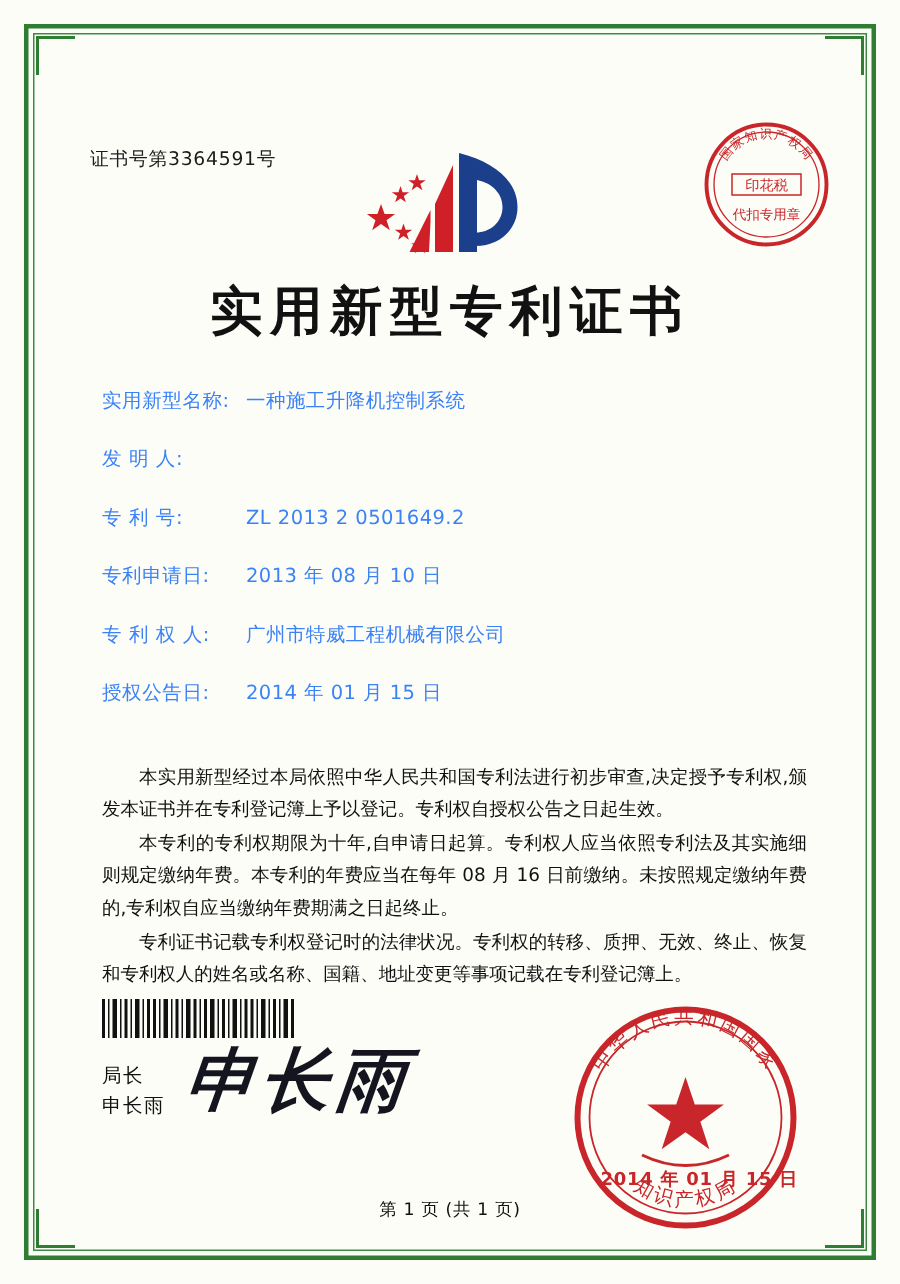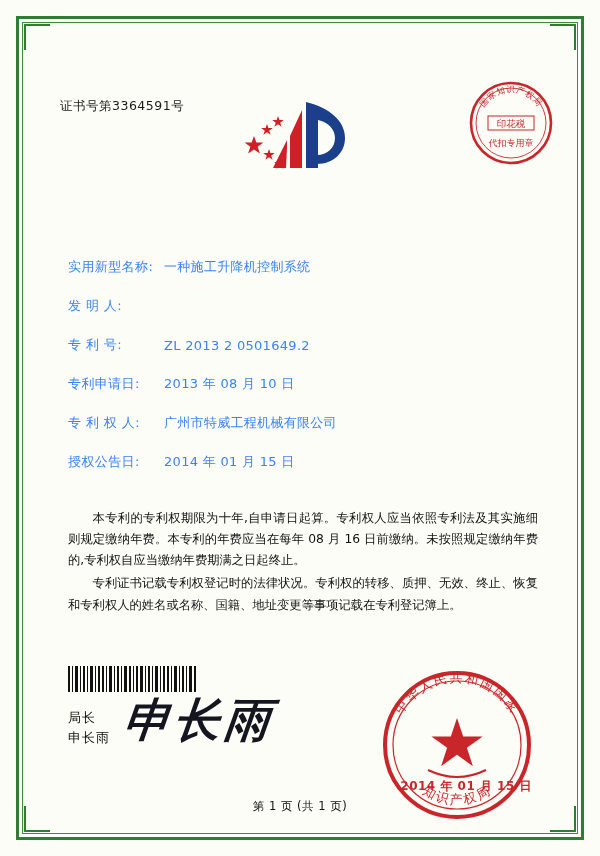--- a/index.html
+++ b/index.html
@@ -243,20 +243,21 @@
         <path id="tsArc" d="M 12 43 A 31 31 0 0 1 74 43" fill="none"></path>
         <text font-size="8.3" fill="#c8262a" font-family="DejaVu Sans, sans-serif" letter-spacing="1">
           <textPath href="#tsArc" startOffset="50%" text-anchor="middle">国家知识产权局</textPath>
         </text>
         <rect x="20" y="36" width="46" height="14" fill="none" stroke="#c8262a" stroke-width="1"></rect>
         <text x="43" y="46.5" font-size="9.5" fill="#c8262a" text-anchor="middle" font-family="DejaVu Sans, sans-serif">印花税</text>
         <text x="43" y="66" font-size="9" fill="#c8262a" text-anchor="middle" font-family="DejaVu Sans, sans-serif">代扣专用章</text>
       </svg>
     </div>
 
+    <div class="main-title">实用新型专利证书</div>
 
     <div class="fields">
       <div class="field-row">
         <span class="field-label wide">实用新型名称:</span>
         <span class="field-value">一种施工升降机控制系统</span>
       </div>
       <div class="field-row">
         <span class="field-label wide">发 明 人:</span>
       </div>
       <div class="field-row">
@@ -271,20 +272,21 @@
         <span class="field-label wide">专 利 权 人:</span>
         <span class="field-value">广州市特威工程机械有限公司</span>
       </div>
       <div class="field-row">
         <span class="field-label wide">授权公告日:</span>
         <span class="field-value">2014 年 01 月 15 日</span>
       </div>
     </div>
 
     <div class="paragraphs">
+      <p>本实用新型经过本局依照中华人民共和国专利法进行初步审查,决定授予专利权,颁发本证书并在专利登记簿上予以登记。专利权自授权公告之日起生效。</p>
       <p>本专利的专利权期限为十年,自申请日起算。专利权人应当依照专利法及其实施细则规定缴纳年费。本专利的年费应当在每年 08 月 16 日前缴纳。未按照规定缴纳年费的,专利权自应当缴纳年费期满之日起终止。</p>
       <p>专利证书记载专利权登记时的法律状况。专利权的转移、质押、无效、终止、恢复和专利权人的姓名或名称、国籍、地址变更等事项记载在专利登记簿上。</p>
     </div>
 
     <div class="barcode">
       <svg viewBox="0 0 128 26" width="128" height="26">
         <g fill="#111111">
           <rect x="0" y="0" width="2" height="26"></rect>
             <rect x="4" y="0" width="1" height="26"></rect>
           <rect x="7" y="0" width="3" height="26"></rect>

